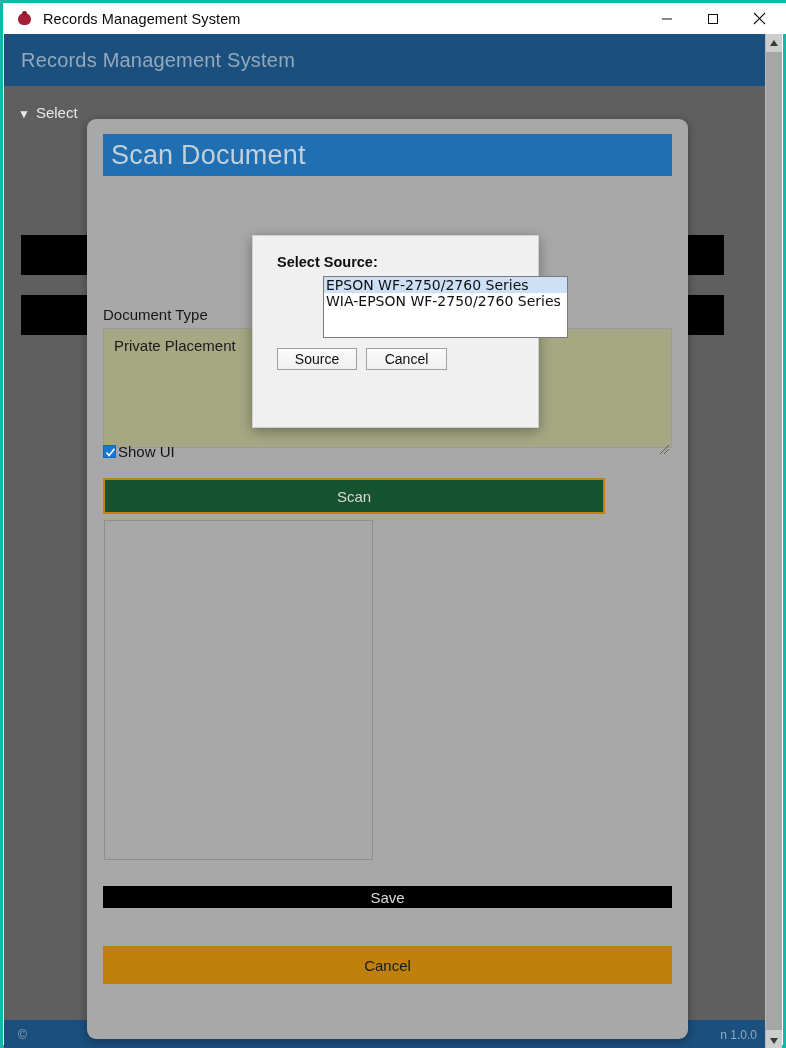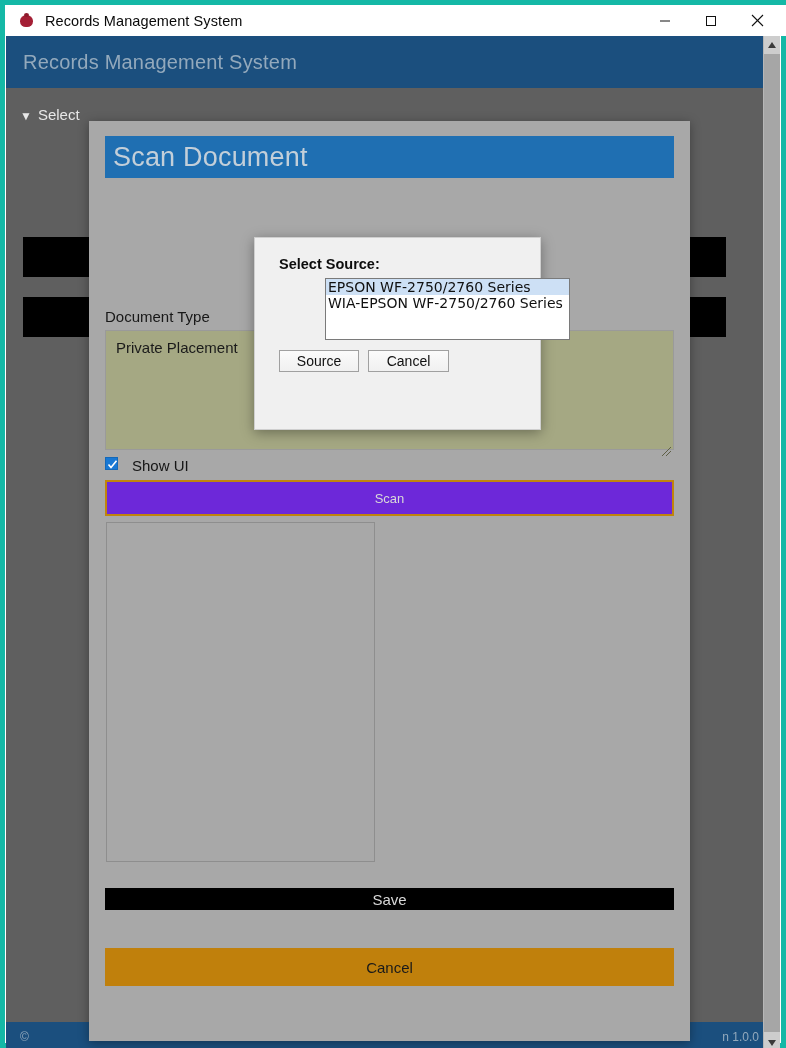--- a/index.html
+++ b/index.html
@@ -15,21 +15,21 @@
     -webkit-font-smoothing: antialiased;
   }
 
   
   #app-window {
     position: absolute;
     left: 0; top: 0;
     width: 786px; height: 1048px;
     background: #ffffff;
     box-sizing: border-box;
-    border: 5px solid #14b8a6;
+    border: 3px solid #14b8a6;
   }
 
   
   #titlebar {
     position: absolute;
     left: 0; top: 0;
     width: 786px; height: 31px;
     background: #ffffff;
     display: flex;
     align-items: center;
@@ -154,20 +154,21 @@
     box-sizing: border-box;
   }
 
   
   #scan-dialog {
     position: absolute;
     left: 84px; top: 116px;
     width: 601px; height: 920px;
     background: #a8a8a8;
     box-shadow: 0 2px 10px rgba(0,0,0,0.35);
+    border-radius: 9px;
   }
   #scan-dialog-header {
     position: absolute;
     left: 16px; top: 15px;
     width: 569px; height: 42px;
     background: #1f6fb2;
     display: flex;
     align-items: center;
   }
   #scan-dialog-title {
@@ -228,50 +229,49 @@
   }
   #resize-grip {
     position: absolute;
     right: 18px; top: 322px;
     width: 11px; height: 11px;
     pointer-events: none;
   }
 
   #showui-row {
     position: absolute;
-    left: 16px; top: 336px;
-    display: flex;
-    align-items: flex-start;
-    gap: 12px;
+    left: 16px; top: 324px;
+    display: flex;
+    align-items: center;
   }
   #showui-checkbox {
     width: 13px; height: 13px;
     background: #1878d4;
     border: 1px solid #1468b8;
     box-sizing: border-box;
     position: relative;
     display: inline-block;
   }
   #showui-checkbox svg { position: absolute; left: 1px; top: 1px; }
   #showui-label {
     margin-left: 2px;
     font-size: 15px;
     color: #151515;
   }
 
   #scan-button {
     position: absolute;
     left: 16px; top: 359px;
-    width: 569px; height: 36px;
-    background: #6d28d9;
+    width: 502px; height: 36px;
+    background: #14532d;
     border: 2px solid #c0840c;
     box-sizing: border-box;
     color: #d8d8d8;
     font-family: "Liberation Sans", sans-serif;
-    font-size: 13px;
+    font-size: 15px;
     display: flex;
     align-items: center;
     justify-content: center;
     cursor: pointer;
   }
 
   #preview-pane {
     position: absolute;
     left: 17px; top: 401px;
     width: 269px; height: 340px;

